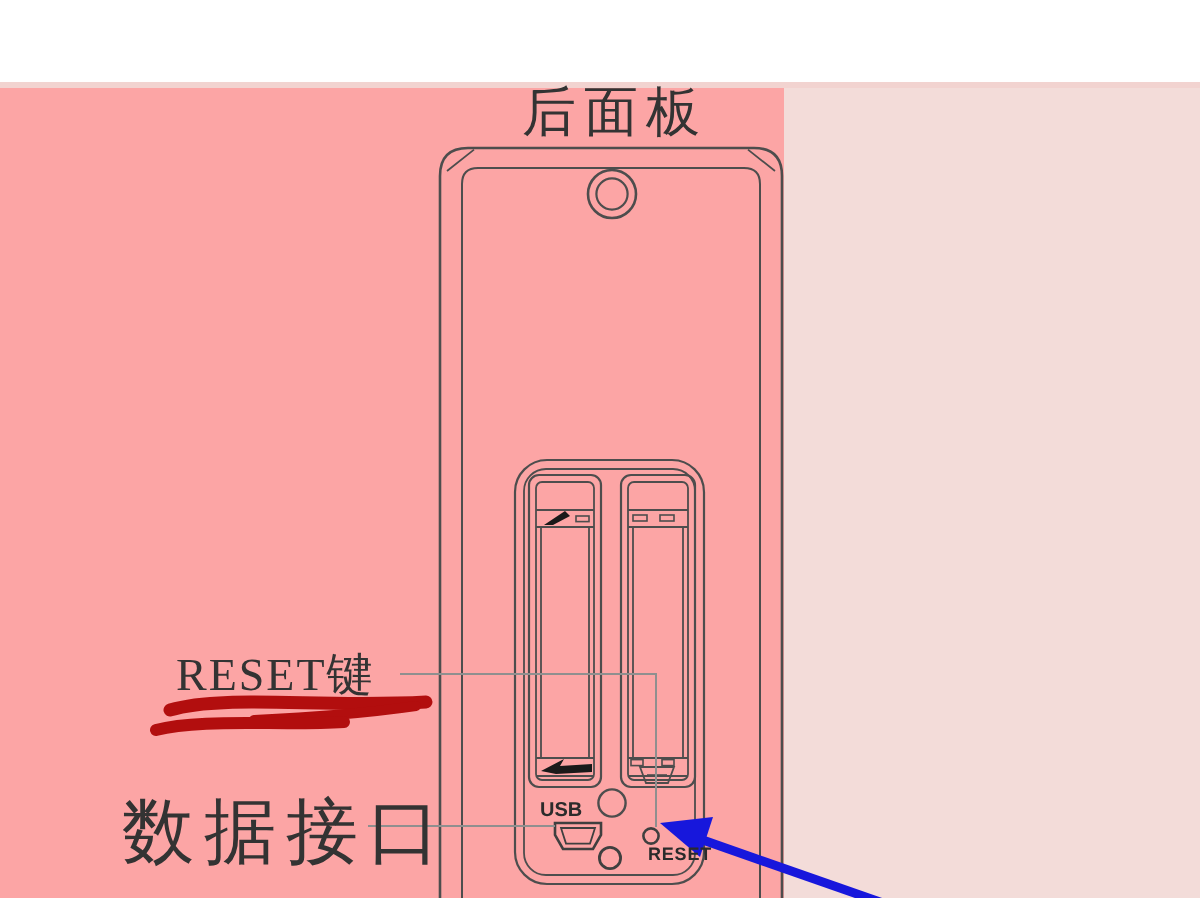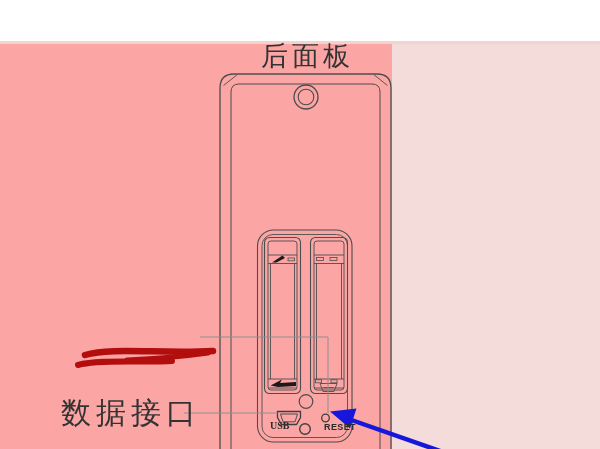--- a/index.html
+++ b/index.html
@@ -21,24 +21,24 @@
   }
   #line-art{position:absolute;left:0;top:0;}
   .lbl{
     position:absolute;
     color:#333333;
     white-space:nowrap;
     line-height:1.08;
   }
   #title-label{left:261px;top:1px;font-size:27px;letter-spacing:4px;}
   #reset-key-label{left:88px;top:285px;font-size:23px;letter-spacing:1px;}
-  #data-port-label{left:61px;top:356px;font-size:30px;letter-spacing:5px;}
+  #data-port-label{left:61px;top:356px;font-size:36px;letter-spacing:5px;}
   #usb-label{
-    left:270px;top:380px;font-size:10px;font-weight:bold;
-    font-family:Liberation Serif, serif;color:#2b2b2b;
+    left:270px;top:360px;font-size:10px;font-weight:bold;
+    font-family:Liberation Sans, sans-serif;color:#2b2b2b;
   }
   #reset-label{
     left:324px;top:382px;font-size:9px;font-weight:bold;letter-spacing:.4px;
     font-family:"Liberation Sans","DejaVu Sans",sans-serif;color:#2b2b2b;
   }
 </style>
 </head>
 <body>
 
 <div id="stage">
@@ -121,19 +121,20 @@
     </g>
 
     <g>
       <line x1="560" y1="452" x2="350" y2="378.5" stroke="#1717dc" stroke-width="4.5"></line>
       <polygon points="330,370.5 356.5,367.5 350,387.5" fill="#1717dc"></polygon>
     </g>
   </svg>
 
   <div class="lbl" id="title-label">后面板</div>
 
+  <div class="lbl" id="reset-key-label">RESET键</div>
 
   <div class="lbl" id="data-port-label">数据接口</div>
 
   <div class="lbl" id="usb-label">USB</div>
 
   <div class="lbl" id="reset-label">RESET</div>
 </div>
 
 </body></html>

